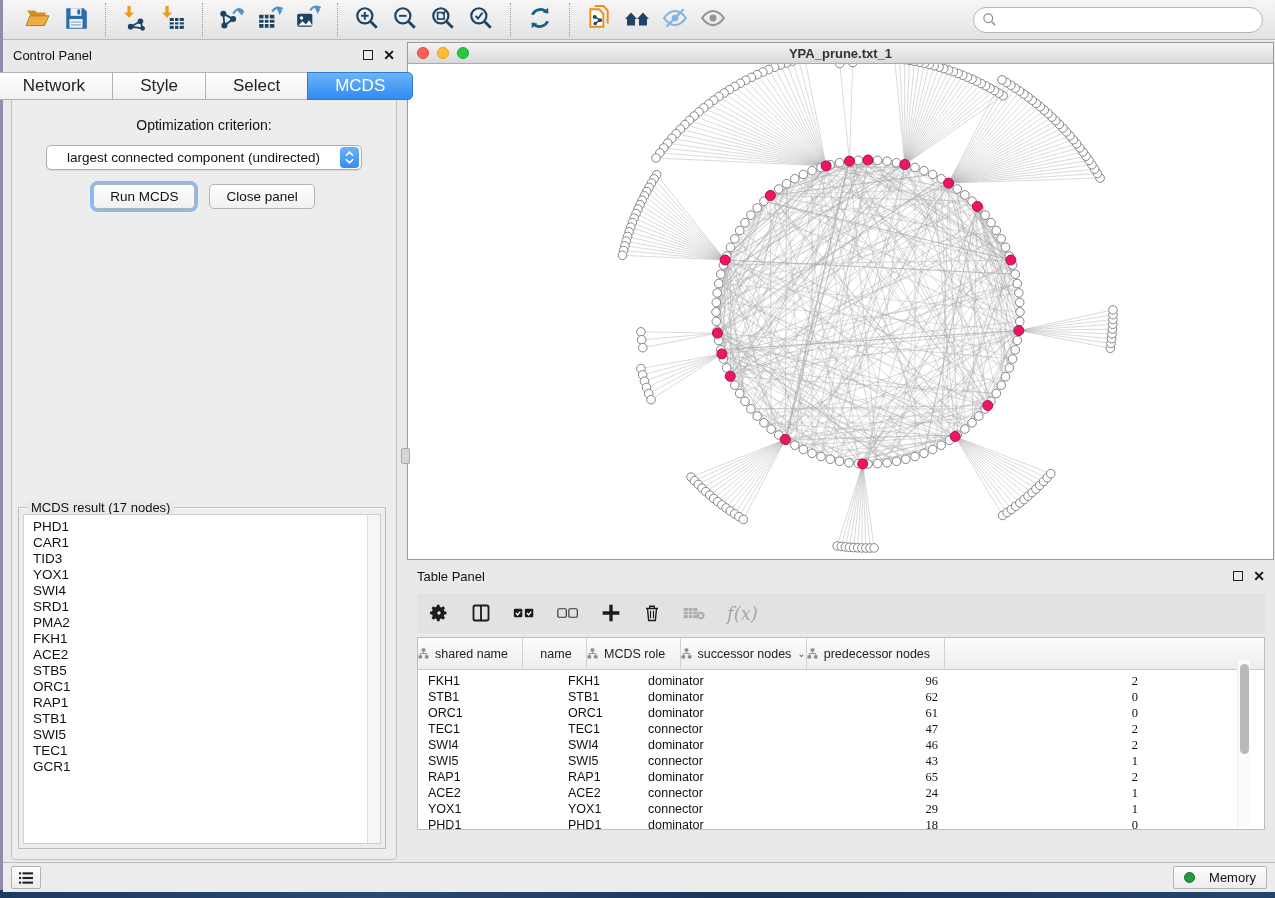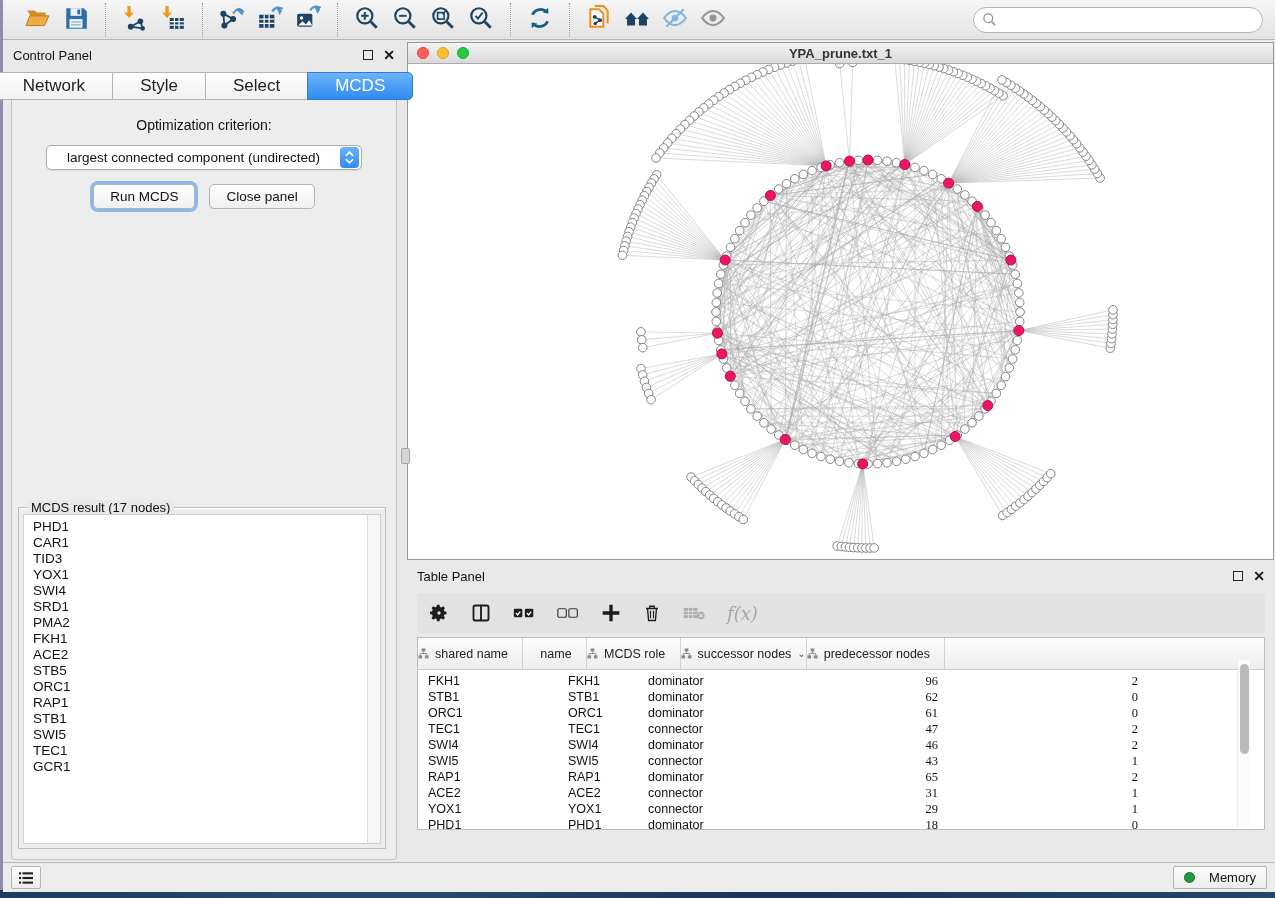--- a/index.html
+++ b/index.html
@@ -1345,21 +1345,21 @@
             <div class="td c1">RAP1</div>
             <div class="td c2">dominator</div>
             <div class="td c3">65</div>
             <div class="td c4">2</div>
           </div>
 
           <div class="trow">
             <div class="td c0">ACE2</div>
             <div class="td c1">ACE2</div>
             <div class="td c2">connector</div>
-            <div class="td c3">31</div>
+            <div class="td c3">24</div>
             <div class="td c4">1</div>
           </div>
 
           <div class="trow">
             <div class="td c0">YOX1</div>
             <div class="td c1">YOX1</div>
             <div class="td c2">connector</div>
             <div class="td c3">29</div>
             <div class="td c4">1</div>
           </div>

